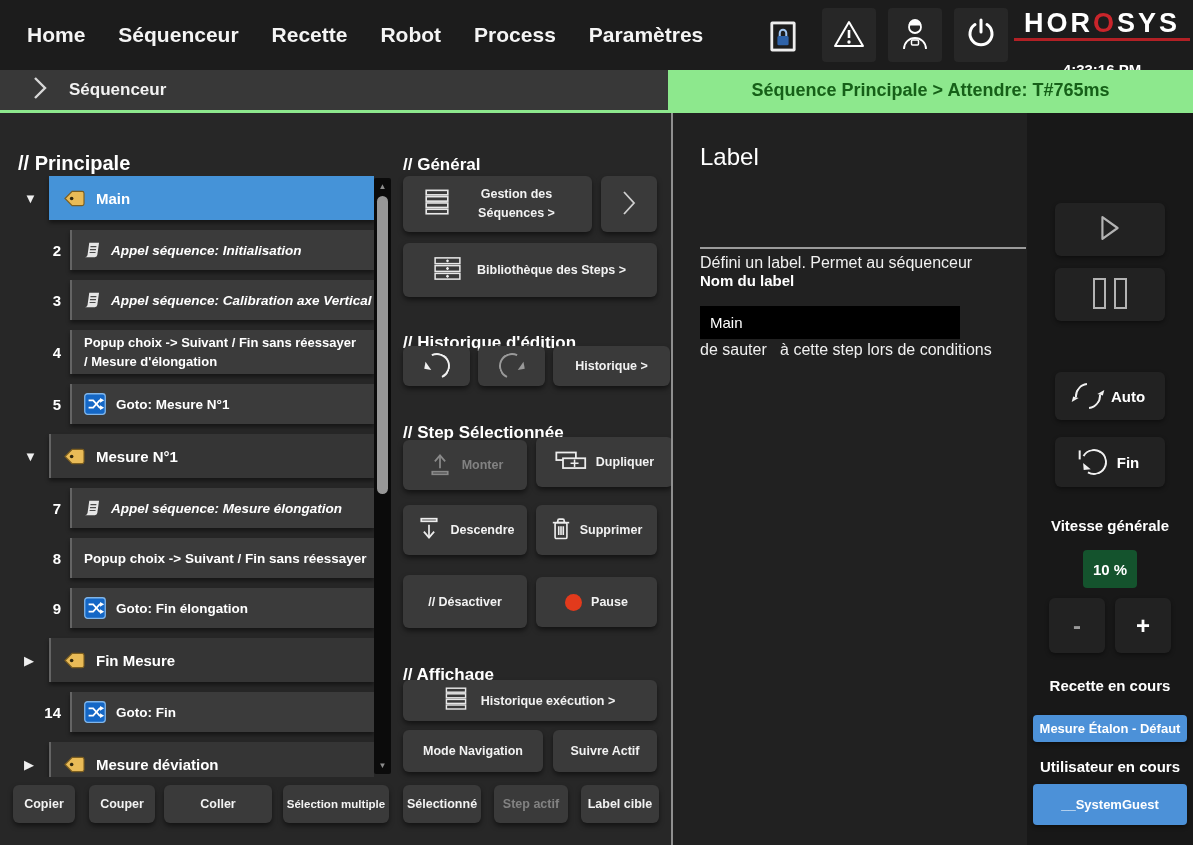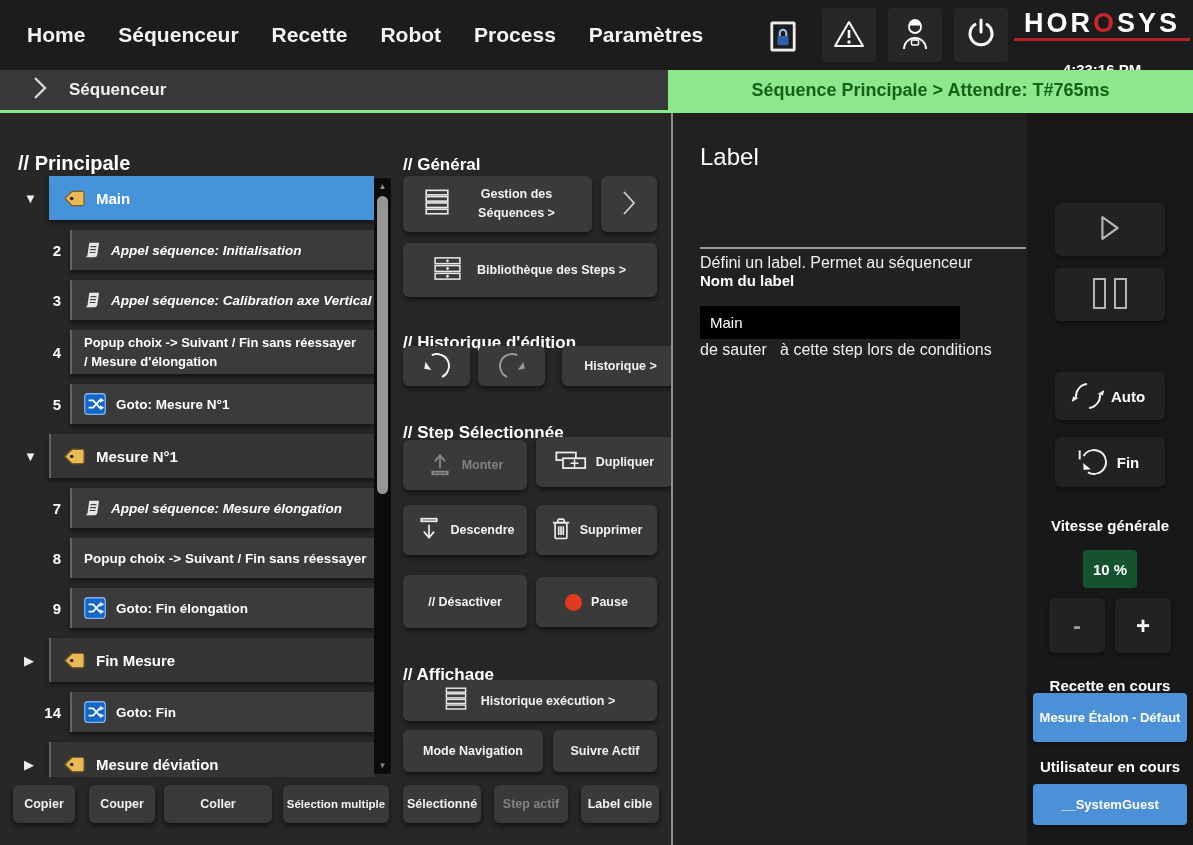--- a/index.html
+++ b/index.html
@@ -414,21 +414,21 @@
         <span>Bibliothèque des Steps &gt;</span>
       </button>
 
       <h3 class="sect" style="left:403px;top:203px;">// Historique d'édition</h3>
       <button class="tbtn" style="left:403px;top:233px;width:67px;height:40px;">
         <span class="circ undo"></span>
       </button>
       <button class="tbtn" style="left:478px;top:233px;width:67px;height:40px;">
         <span class="circ redo"></span>
       </button>
-      <button class="tbtn" style="left:553px;top:233px;width:117px;height:40px;margin-left:9px;">Historique &gt;</button>
+      <button class="tbtn" style="left:553px;top:233px;width:117px;height:40px;">Historique &gt;</button>
 
       <h3 class="sect" style="left:403px;top:293px;">// Step Sélectionnée</h3>
       <button class="tbtn dim" style="left:403px;top:327px;width:124px;height:50px;">
         <span>
           <svg width="26" height="24" viewBox="0 0 30 28">
               <g fill="none" stroke="#8a8a8a" stroke-width="2">
                 <path d="M15 19 V5"></path>
                 <path d="M9 11 L15 4 L21 11"></path>
                 <rect x="6" y="23" width="18" height="3"></rect>
               </g>
@@ -530,19 +530,19 @@
         <span class="circ fin"></span>
         <span>Fin</span>
       </button>
 
       <div class="rp-label" style="top:404px;">Vitesse générale</div>
       <div class="badge">10 %</div>
       <button class="dbtn ghost" style="left:22px;top:485px;width:56px;height:55px;font-size:24px;">-</button>
       <button class="dbtn" style="left:88px;top:485px;width:56px;height:55px;font-size:24px;">+</button>
 
       <div class="rp-label" style="top:564px;">Recette en cours</div>
-      <button class="dbtn bluebtn" style="left:6px;top:580px;width:154px;height:49px;">Mesure Étalon - Défaut</button>
+      <button class="dbtn bluebtn" style="left:6px;top:602px;width:154px;height:27px;">Mesure Étalon - Défaut</button>
 
       <div class="rp-label" style="top:645px;">Utilisateur en cours</div>
       <button class="dbtn bluebtn" style="left:6px;top:671px;width:154px;height:41px;">__SystemGuest</button>
     </section>
   </div>
 </div>
 
 </body></html>

